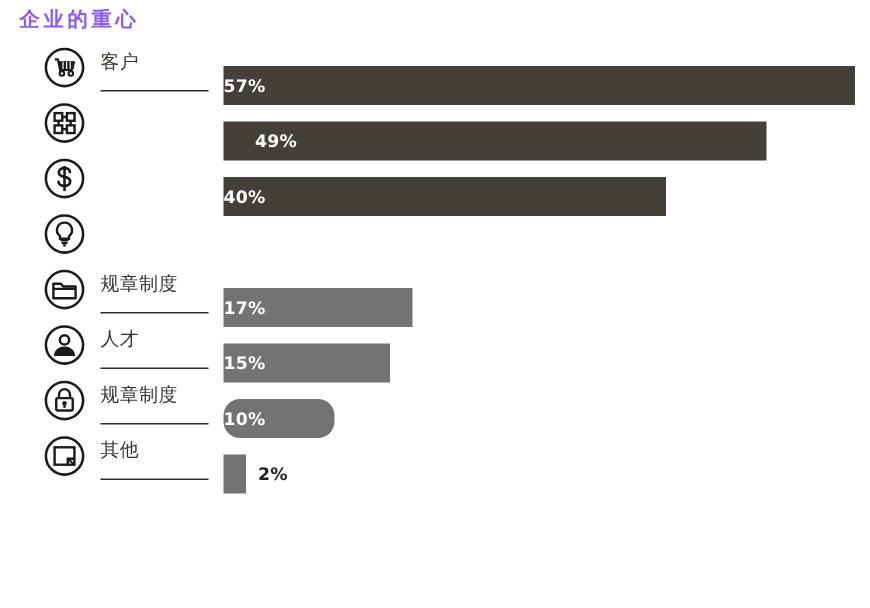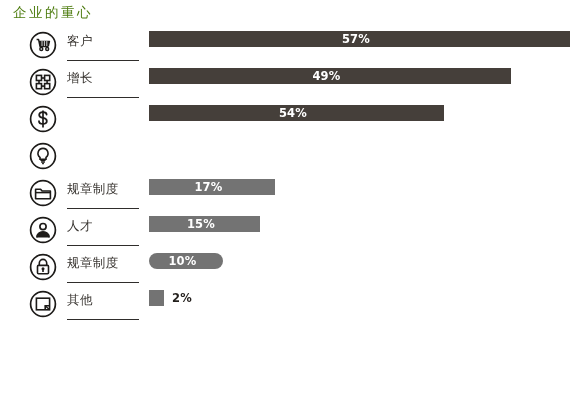--- a/index.html
+++ b/index.html
@@ -20,22 +20,22 @@
     width: 580px;
     height: 405px;
     background: #ffffff;
   }
   #chart-title {
     position: absolute;
     left: 13px;
     top: 4px;
     font-size: 13.5px;
     letter-spacing: 2.5px;
-    color: #4d7c0f;
-    font-weight: 400;
+    color: #8b5cf6;
+    font-weight: 700;
     white-space: nowrap;
   }
   #rows {
     position: absolute;
     left: 11px;
     top: 28px;
     width: 580px;
   }
   .row {
     position: relative;
@@ -73,25 +73,26 @@
   }
   .bar-area {
     position: absolute;
     left: 138px;
     top: 3px;
     height: 26px;
     width: 440px;
   }
   .bar {
     position: relative;
-    height: 16px;
+    height: 26px;
     box-sizing: border-box;
     display: flex;
     align-items: center;
-    justify-content: center;
+    justify-content: flex-start;
+    margin-top: 13px;
   }
   .bar.dark {
     background: #453f3a;
   }
   .bar.light {
     background: #737373;
   }
   .bar-value {
     font-size: 11.5px;
     font-weight: bold;
@@ -145,40 +146,37 @@
             <rect x="8.4" y="8.4" width="5.1" height="5.1" fill="none" stroke="#1d1b19" stroke-width="1.6"></rect>
             <rect x="16.6" y="8.4" width="5.1" height="5.1" fill="none" stroke="#1d1b19" stroke-width="1.6"></rect>
             <rect x="8.4" y="16.6" width="5.1" height="5.1" fill="none" stroke="#1d1b19" stroke-width="1.6"></rect>
             <rect x="16.6" y="16.6" width="5.1" height="5.1" fill="none" stroke="#1d1b19" stroke-width="1.6"></rect>
             <line x1="13.5" y1="11.0" x2="16.6" y2="11.0" stroke="#1d1b19" stroke-width="1.6"></line>
             <line x1="13.5" y1="19.1" x2="16.6" y2="19.1" stroke="#1d1b19" stroke-width="1.6"></line>
             <line x1="11.0" y1="13.5" x2="11.0" y2="16.6" stroke="#1d1b19" stroke-width="1.6"></line>
             <line x1="19.1" y1="13.5" x2="19.1" y2="16.6" stroke="#1d1b19" stroke-width="1.6"></line>
           </svg>
         </span>
-        <div class="label-block">
-          <span class="label-text">增长</span>
-        </div>
-        <div class="bar-area">
-          <div class="bar dark" style="width: 362px;">
+        <div class="bar-area">
+          <div class="bar dark" style="width: 362px; padding-left: 21px;">
             <span class="bar-value">49%</span>
           </div>
         </div>
       </div>
       <div class="row">
         <span class="icon-wrap">
           <svg viewBox="0 0 30 30" xmlns="http://www.w3.org/2000/svg">
             <circle cx="15" cy="15" r="12.4" fill="none" stroke="#1d1b19" stroke-width="1.7"></circle>
             <line x1="15" y1="6.6" x2="15" y2="23.4" stroke="#1d1b19" stroke-width="1.7"></line>
             <path d="M18.6 10.6c0-1.6-1.7-2.5-3.7-2.5s-3.7 1.0-3.7 2.9c0 1.8 1.7 2.5 3.7 2.9c2.1 0.4 3.9 1.1 3.9 3.1c0 2.0-1.9 2.9-3.9 2.9s-3.9-1.0-3.9-2.7" fill="none" stroke="#1d1b19" stroke-width="1.8" stroke-linecap="round"></path>
           </svg>
         </span>
         <div class="bar-area">
           <div class="bar dark" style="width: 295px;">
-            <span class="bar-value">54%</span>
+            <span class="bar-value">40%</span>
           </div>
         </div>
       </div>
       <div class="row">
         <span class="icon-wrap">
           <svg viewBox="0 0 30 30" xmlns="http://www.w3.org/2000/svg">
             <circle cx="15" cy="15" r="12.4" fill="none" stroke="#1d1b19" stroke-width="1.7"></circle>
             <path d="M15 7.4a5.0 5.0 0 0 0 -3.0 9.0v1.8h6.0v-1.8a5.0 5.0 0 0 0 -3.0 -9.0z" fill="none" stroke="#1d1b19" stroke-width="1.6"></path>
             <line x1="12.4" y1="19.3" x2="17.6" y2="19.3" stroke="#1d1b19" stroke-width="1.5"></line>
             <line x1="13.1" y1="21.0" x2="16.9" y2="21.0" stroke="#1d1b19" stroke-width="1.5"></line>

